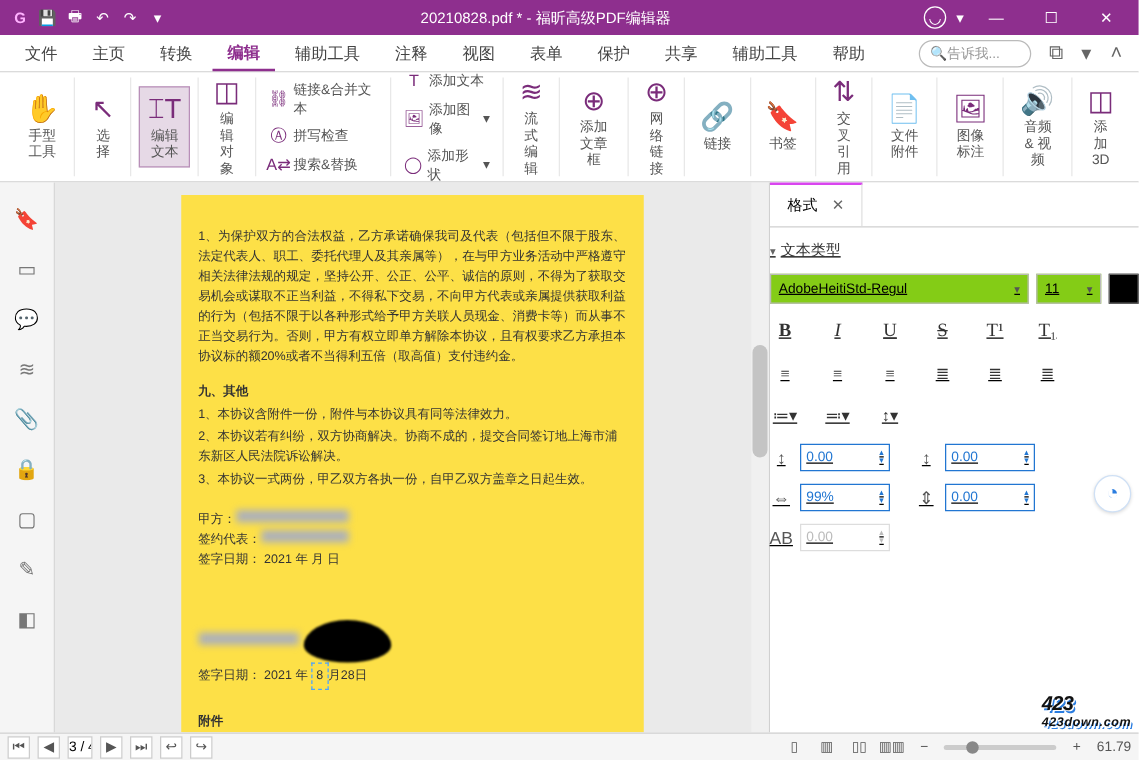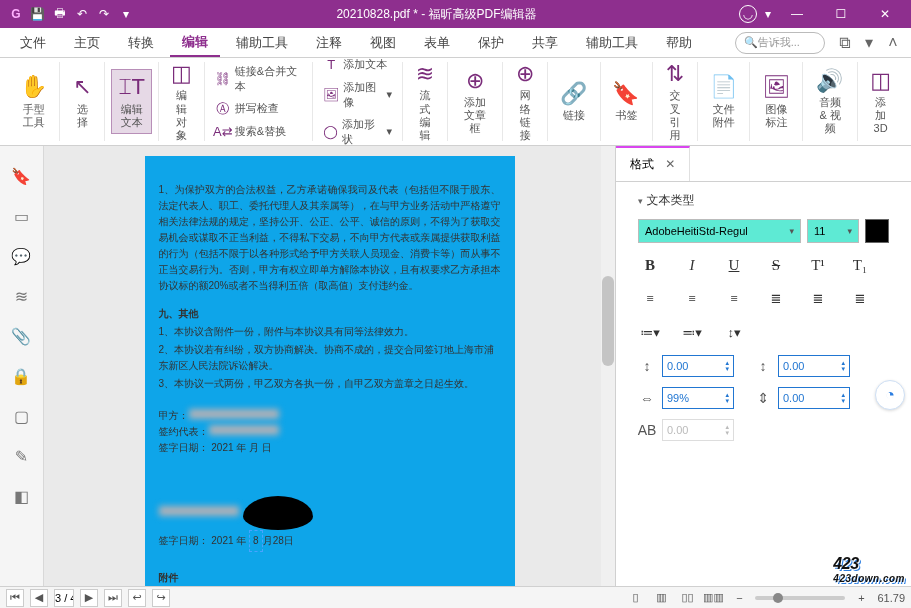--- a/index.html
+++ b/index.html
@@ -27,42 +27,42 @@
 .big-btn .icon { font-size:22px; color:#7a2c7a; }
 .ribbon-sub { display:flex;flex-direction:column;gap:3px;justify-content:center; }
 .small-btn { display:flex; align-items:center; gap:4px; padding:2px 4px; font-size:11px; color:#555; cursor:pointer; }
 .small-btn .icon { width:16px;height:16px;display:flex;align-items:center;justify-content:center;color:#7a2c7a;font-size:13px; }
 
 .workspace { display:flex; height: calc(608px - 28px - 30px - 88px - 22px); }
 .left-rail { width:44px; background:#f5f5f5; border-right:1px solid #d8d8d8; display:flex;flex-direction:column;align-items:center;gap:20px;padding-top:20px; }
 .left-rail span { width:20px;height:20px;color:#777;cursor:pointer;display:flex;align-items:center;justify-content:center;font-size:16px; }
 
 .doc-area { flex:1; background:#eaeaea; position:relative; overflow:hidden; display:flex;justify-content:center; }
-.page { width:370px; background:#0ea5e9; margin-top:10px; padding:26px 14px; font-size:10px; color:#333; line-height:1.6; position:relative; }
+.page { width:370px; background:#fde047; margin-top:10px; padding:26px 14px; font-size:10px; color:#333; line-height:1.6; position:relative; }
 .page p { margin-bottom:2px; }
 .sig-row { display:flex; gap:40px; margin-top:16px; font-size:10px;flex-direction:column; }
 .sig-box { border:1px dashed #4aa3ff; padding:2px 3px; display:inline-block; }
 .sig-cell { min-width:140px; }
 .sig-stamp { display:inline-block; width:70px; height:34px; background:#000; border-radius:50% 50% 50% 50% / 60% 60% 40% 40%; vertical-align:middle; margin-left:4px; filter:blur(.7px); }
 .blur { filter: blur(3px); background:#aeb1b8; color:transparent; }
 .blur-row { height:22px; background:#b9bcc1; margin-top:6px; filter: blur(2px); }
 .blur-row.orange { background:#e28f4e; height:24px; }
 .scroll-v { position:absolute; right:0; top:0; bottom:0; width:14px; background:#f0f0f0; }
 .scroll-thumb { position:absolute; right:1px; width:12px; height:90px; top:130px; background:#c4c4c4; border-radius:6px; }
 
 .right-panel { width:296px; background:#fff; border-left:1px solid #d0d0d0; display:flex; flex-direction:column; font-size:12px; }
 .panel-tabs { display:flex; border-bottom:1px solid #d0d0d0; }
 .panel-tab { padding:8px 14px; font-size:12px; border-right:1px solid #e0e0e0; position:relative; }
 .panel-tab.active { border-top:2px solid #d946ef; }
 .panel-tab .close { margin-left:8px; cursor:pointer; color:#666; }
-.panel-section { padding:10px 22px; }
+.panel-section { padding:10px 0;text-decoration:underline; }
 .panel-section .sec-title { font-size:12px; color:#333; margin-bottom:10px; position:relative; }
 .panel-section .sec-title::before { content:"▾"; font-size:9px; margin-right:4px; color:#666; }
 .font-row { display:flex; gap:6px; margin-bottom:8px; }
-.combo { border:1px solid #bbb; height:24px; display:flex; align-items:center; padding:0 6px; font-size:11px; background:#5eead4; position:relative; }
+.combo { border:1px solid #bbb; height:24px; display:flex; align-items:center; padding:0 6px; font-size:11px; background:#84cc16; position:relative; }
 .combo .arrow { margin-left:auto; font-size:9px; color:#555; }
 .combo.font { flex:1; }
 .combo.size { width:52px; }
 .swatch { width:24px;height:24px; background:#000; border:1px solid #666; }
 .btn-row { display:flex; gap:18px; margin:10px 0; }
 .fmt-btn { width:24px;height:24px; display:flex;align-items:center;justify-content:center; font-size:15px; color:#333;cursor:pointer; font-family:"Times New Roman",serif; }
 .fmt-btn.small { font-size:13px; }
 .num-row { display:flex; gap:20px; margin:10px 0; align-items:center; }
 .num-ctrl { display:flex; align-items:center; gap:6px; }
 .num-ctrl .ic { width:18px;height:18px;display:flex;align-items:center;justify-content:center;color:#555;font-size:14px; }

